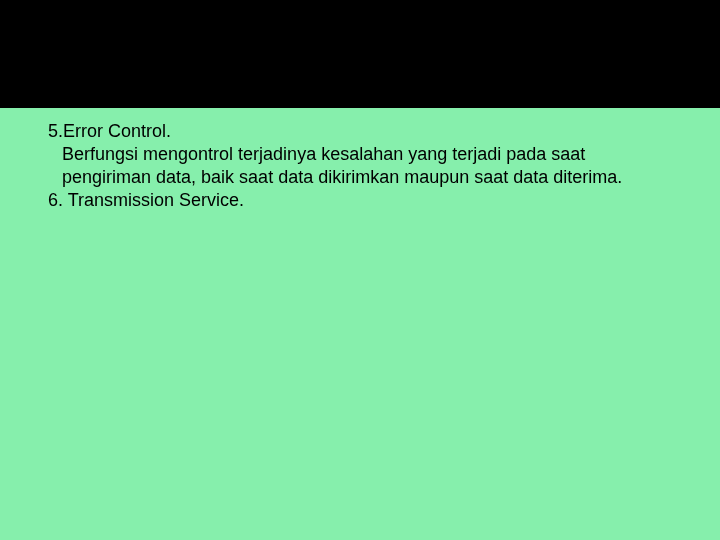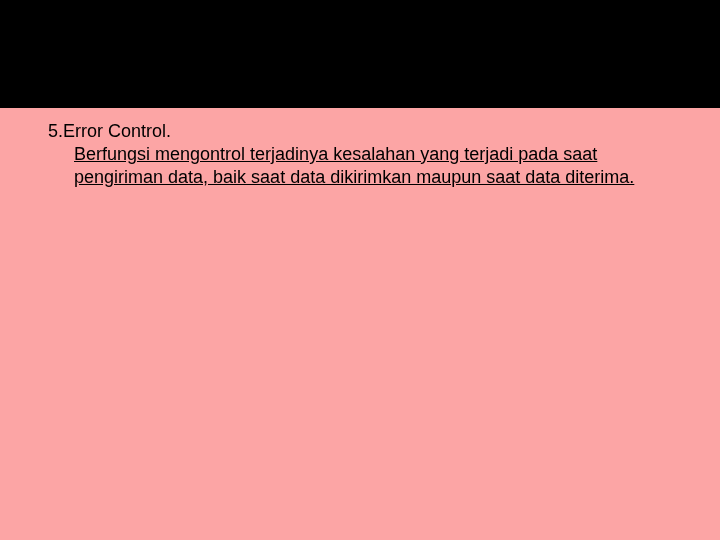--- a/index.html
+++ b/index.html
@@ -8,21 +8,21 @@
     width: 720px;
     height: 540px;
     background: #ffffff;
     font-family: Arial, Helvetica, sans-serif;
     overflow: hidden;
   }
   .slide {
     width: 720px;
     height: 540px;
     position: relative;
-    background: #fca5a5;
+    background: #86efac;
   }
   .top-bar {
     position: absolute;
     top: 0;
     left: 0;
     width: 720px;
     height: 108px;
     background: #000000;
   }
   .content {
@@ -31,32 +31,34 @@
     left: 48px;
     width: 620px;
     font-size: 18px;
     line-height: 1.28;
     color: #000000;
   }
   .item-header {
     margin: 0;
   }
   .item-body {
-    margin: 0 0 0 26px;
-    text-decoration: underline;
+    margin: 0 0 0 14px;
   }
 </style>
 </head>
 <body>
 
 <div class="slide">
   <div class="top-bar"></div>
 
   <div class="content">
 
     <div class="item-header">
       <span>5.</span><span>Error Control.</span>
     </div>
     <div class="item-body">Berfungsi mengontrol terjadinya kesalahan yang terjadi pada saat pengiriman data, baik saat data dikirimkan maupun saat data diterima.</div>
 
+    <div class="item-header">
+      <span>6.</span> <span>Transmission Service.</span>
+    </div>
 
   </div>
 </div>
 
 </body></html>

